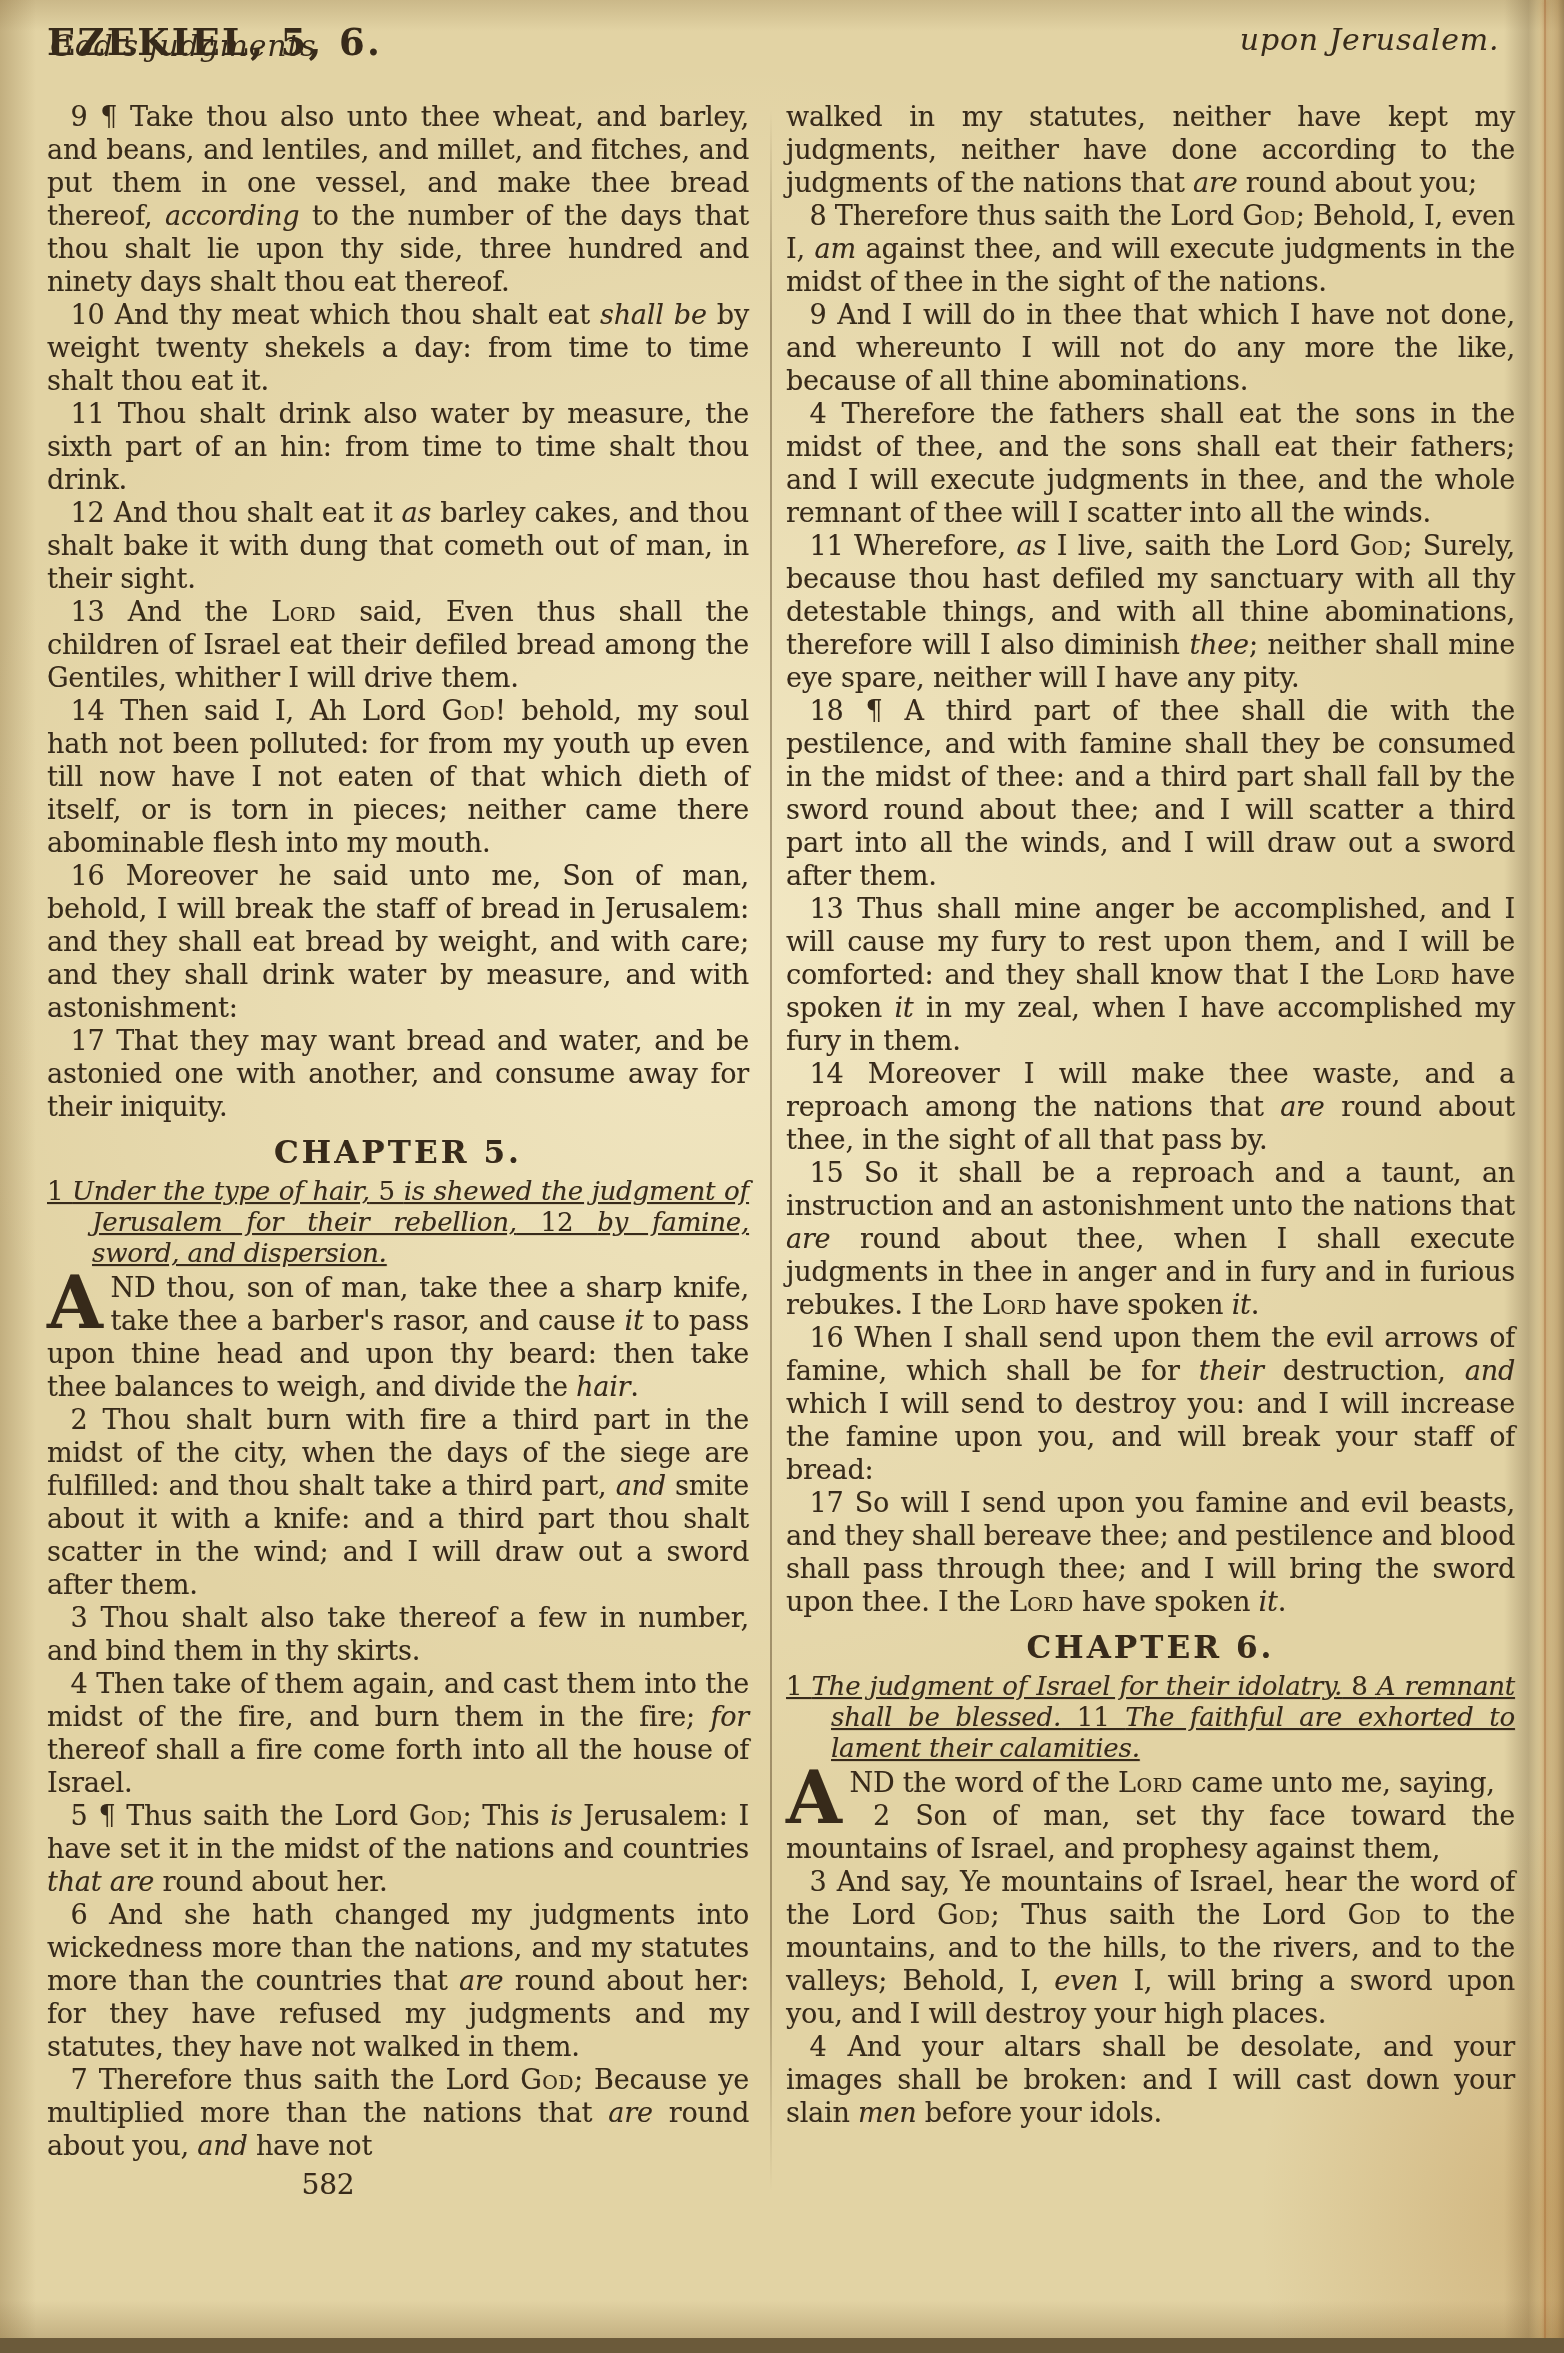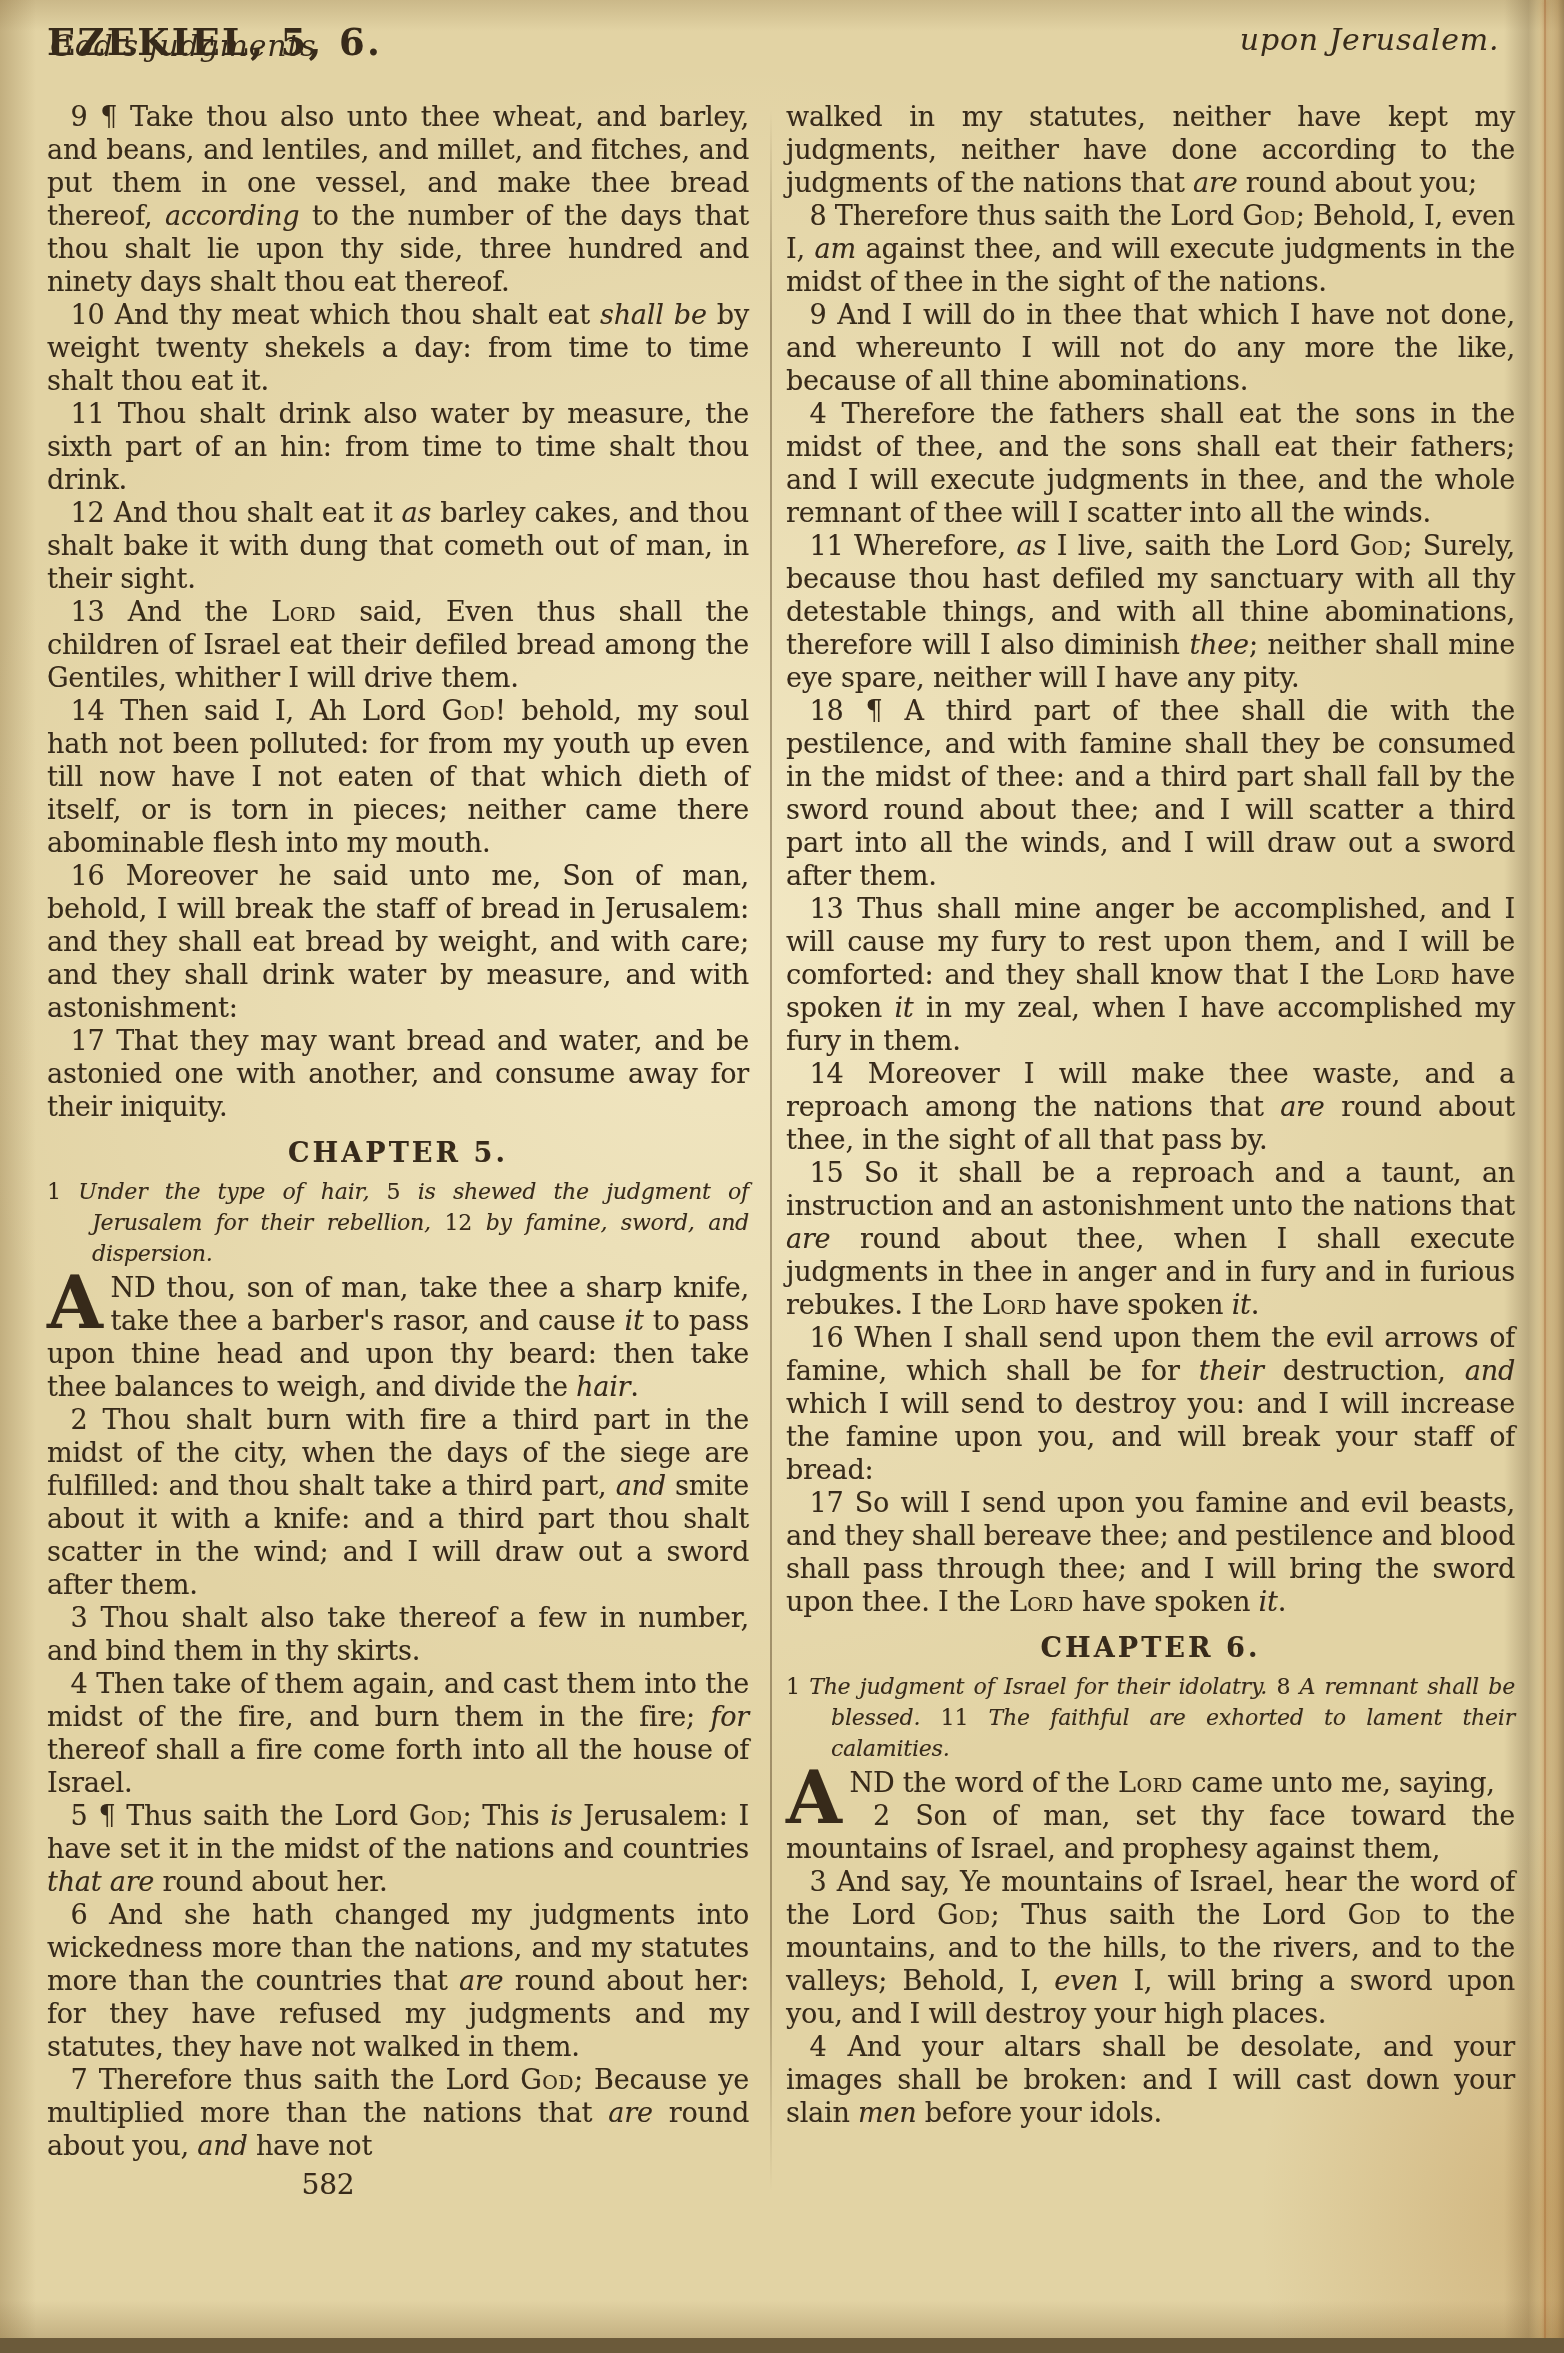--- a/index.html
+++ b/index.html
@@ -53,26 +53,26 @@
   .col-right{left:786px;width:729px;}
   .divider{
     position:absolute;left:770px;top:110px;width:1.6px;height:2081px;
     background:linear-gradient(to bottom,
       rgba(80,60,30,0) 0%, rgba(80,60,30,0.45) 10%,
       rgba(80,60,30,0.45) 88%, rgba(80,60,30,0) 100%);
   }
   p.verse{margin:0;text-indent:23.5px;}
   p.verse.cont{text-indent:0;}
   .chapter-heading{
-    text-align:center;font-weight:bold;font-size:27px;letter-spacing:3.1px;
+    text-align:center;font-weight:bold;font-size:31px;letter-spacing:3.1px;
     margin:12.5px 0 7.8px 0;text-indent:0;
   }
   p.argument{
-    margin:0 0 1.6px 0;font-size:22px;line-height:31px;
-    padding-left:45px;text-indent:-45px;
+    margin:0 0 1.6px 0;font-size:26px;line-height:31px;
+    padding-left:45px;text-indent:-45px;text-decoration:underline;
   }
   .initial{
     float:left;font-size:72px;line-height:58px;
     padding:3.1px 7.8px 0 0;font-weight:bold;
   }
   .sc{font-variant:small-caps;letter-spacing:0.4px;}
   .pagenum{
     text-align:center;font-size:28px;margin-top:6.3px;text-indent:0;
     transform:translateX(-70px);
   }

